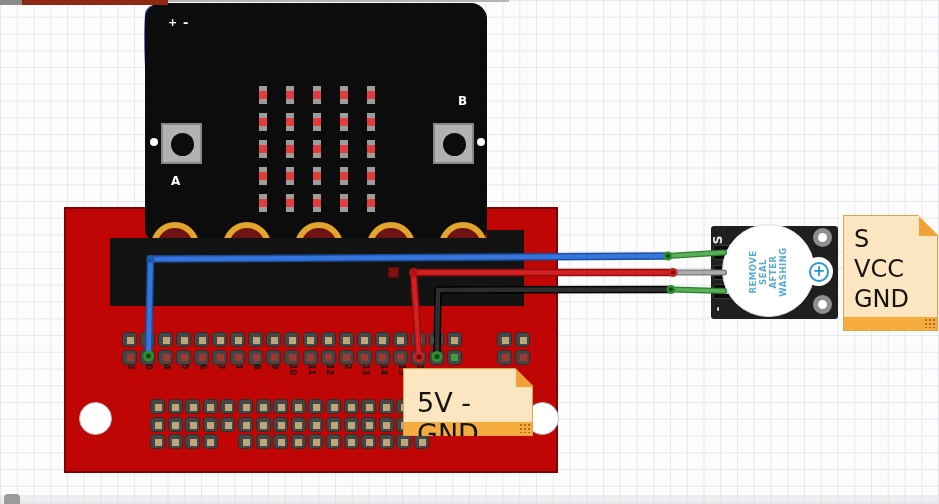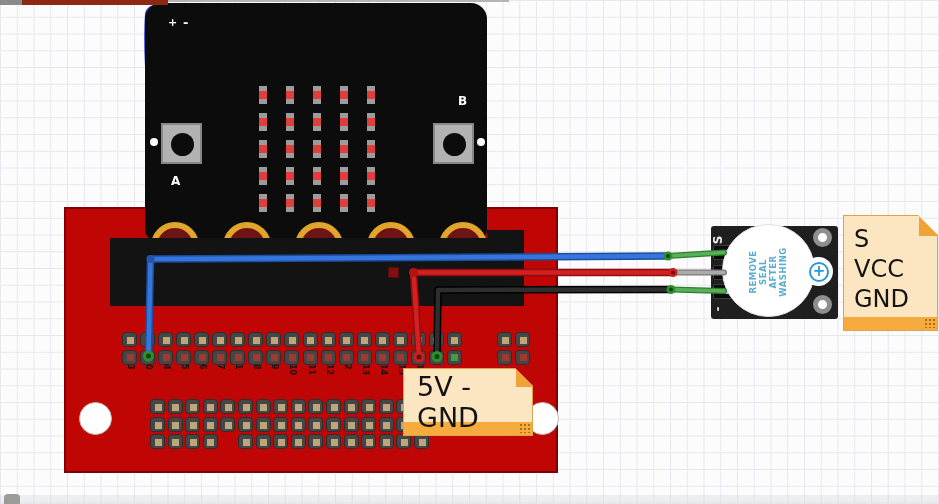--- a/index.html
+++ b/index.html
@@ -52,21 +52,21 @@
 
   
   .note{z-index:20;background:#fce5c1;border:1px solid #dfa24a;}
   .note .fold{position:absolute;top:0;background:#f0a236;}
   .note .strip{position:absolute;left:0;bottom:0;width:100%;height:13px;background:#f5ab3d;}
   .note .grip{position:absolute;right:2px;bottom:2px;width:11px;height:10px;
       background-image:radial-gradient(#a8701e 1px, transparent 1.2px);background-size:4px 4px;}
   .note .txt{position:absolute;color:#141414;}
   .note1{left:403px;top:368px;width:130px;height:68px;clip-path:polygon(0 0,112px 0,130px 18px,130px 68px,0 68px);}
   .note1 .fold{left:112px;width:18px;height:18px;clip-path:polygon(0 0,100% 100%,0 100%);}
-  .note1 .txt{left:13px;top:2px;font-size:27px;}
+  .note1 .txt{left:13px;top:18px;font-size:27px;}
   .note2{left:843px;top:215px;width:95px;height:116px;clip-path:polygon(0 0,75px 0,95px 20px,95px 116px,0 116px);}
   .note2 .fold{left:75px;width:20px;height:20px;clip-path:polygon(0 0,100% 100%,0 100%);}
   .note2 .txt{left:10px;top:8px;font-size:24px;line-height:30px;}
 
   .pin-label{position:absolute;width:20px;height:12px;transform:rotate(90deg);font-size:8px;
              font-weight:bold;color:#151515;text-align:left;z-index:7;line-height:12px;}
   svg{position:absolute;left:0;top:0;z-index:0;}
   #rings-svg{z-index:4;}
   #wires-svg{z-index:10;}
   #mb-art{z-index:1;}

